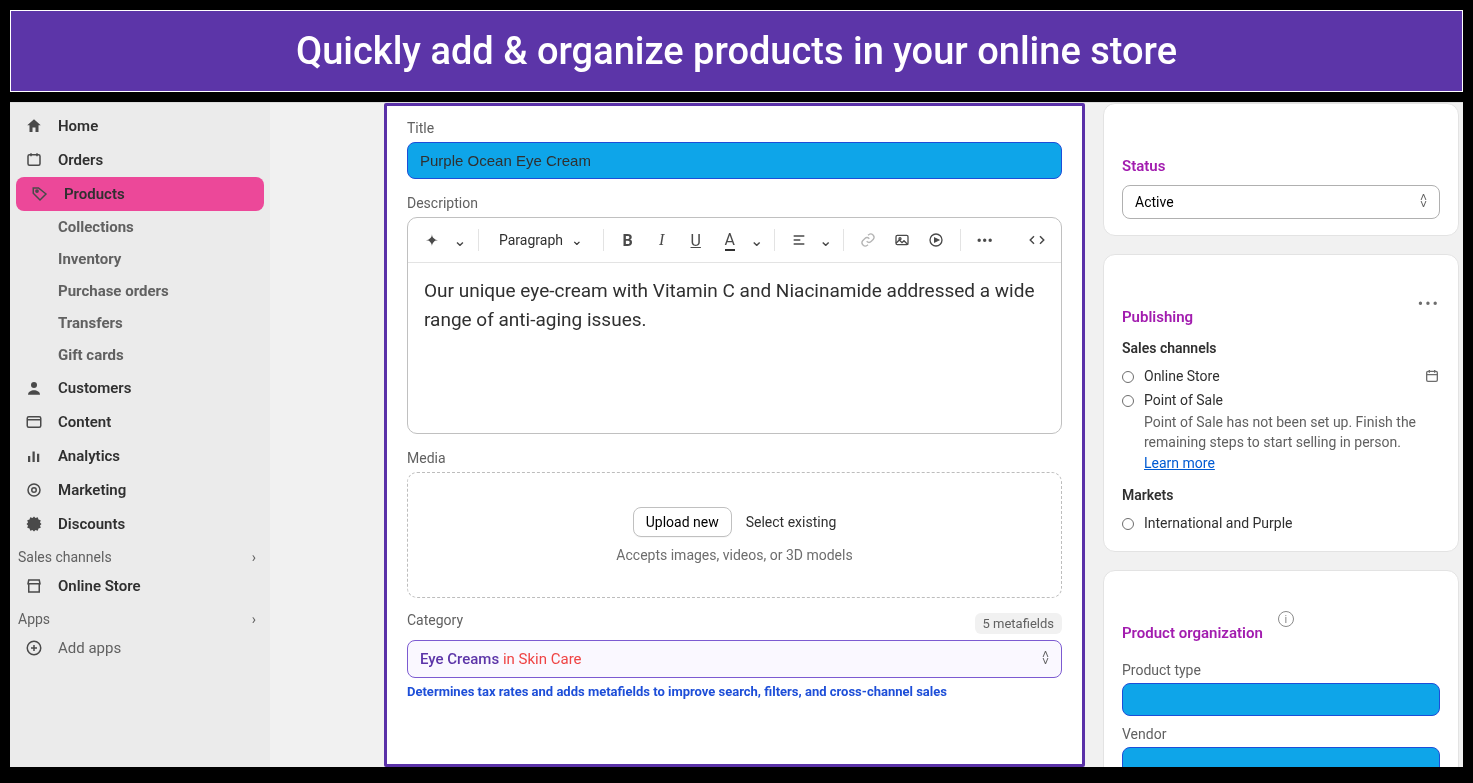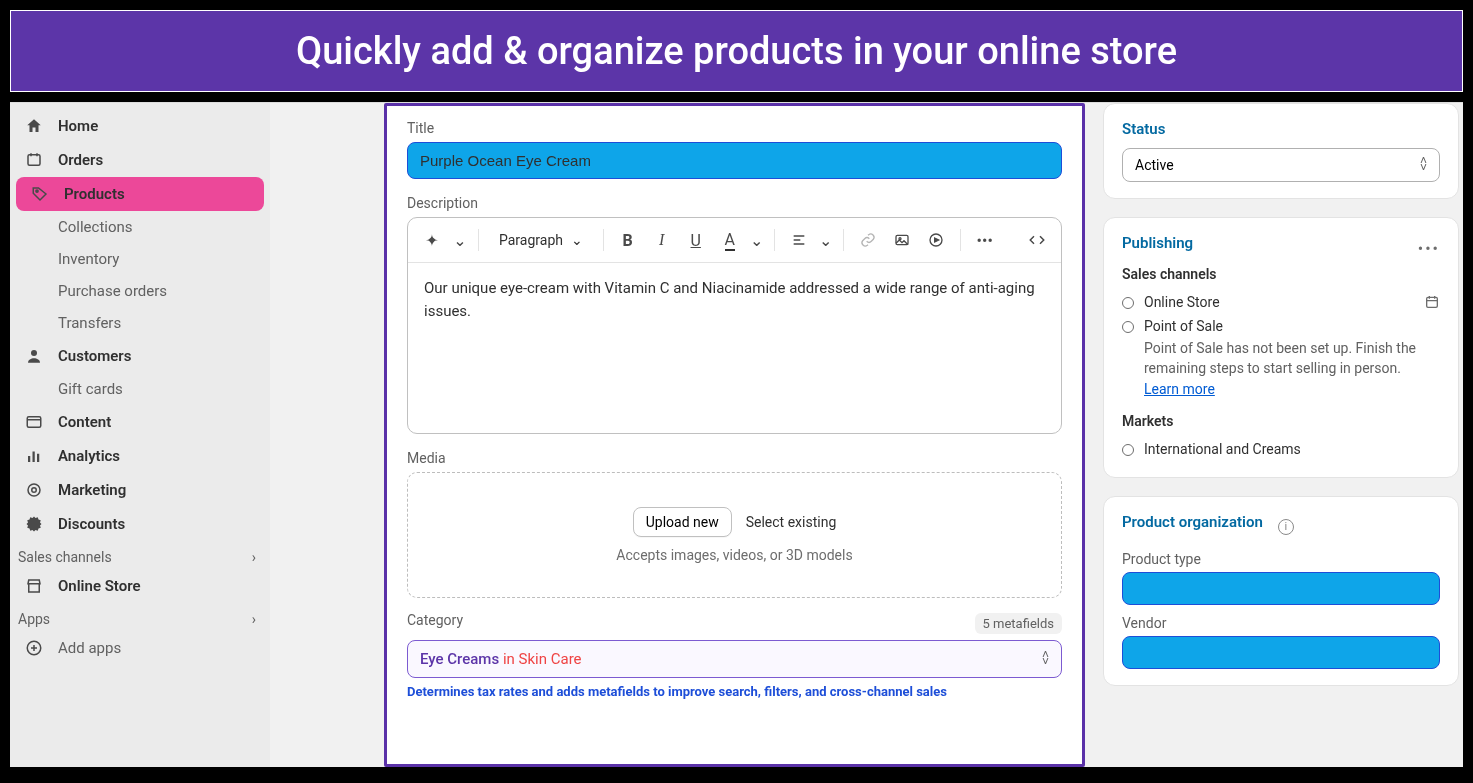--- a/index.html
+++ b/index.html
@@ -3,52 +3,52 @@
 <meta charset="utf-8">
 <style>
   * { box-sizing: border-box; margin: 0; padding: 0; }
   body { font-family: -apple-system, BlinkMacSystemFont, "Segoe UI", Roboto, sans-serif; background:#000; width:1473px; height:783px; overflow:hidden; }
   .outer { background:#000; padding:10px; width:100%; height:100%; }
   .banner { background:#5c35a8; border:1px solid #fff; color:#fff; text-align:center; font-size:38px; font-weight:500; padding:18px 0; margin-bottom:10px; }
   .app { background:#f1f1f1; display:flex; height:665px; border-top:1px solid #ddd; }
   
   .sidebar { width:260px; background:#ebebeb; padding-top:6px; font-size:15px; color:#303030; display:flex; flex-direction:column; }
   .nav-item { display:flex; align-items:center; padding:7px 14px; gap:14px; cursor:pointer; font-weight:600; }
-  .nav-item.sub { padding-left:48px; font-weight:400; color:#616161; }
+  .nav-item.sub { padding-left:48px; font-weight:700; color:#616161; }
   .nav-item.active { background:#ec4899; border-radius:8px; margin:0 6px; }
   .nav-item .icon { width:20px; height:20px; display:inline-flex; align-items:center; justify-content:center; color:#4a4a4a; }
   .section-head { display:flex; justify-content:space-between; align-items:center; padding:8px 14px 4px 8px; color:#616161; font-size:14px; }
   .section-head .chev { color:#616161; }
   .sidebar-bottom { margin-top:auto; border-top:1px solid #ddd; }
   
   .main-wrap { flex:1; display:flex; gap:18px; padding:0 4px 0 4px; overflow:hidden; }
   .main-card { flex:1; background:#fff; border:3px solid #5a31a8; border-radius:2px; padding:14px 20px 0 20px; overflow:hidden; position:relative; margin-left:110px; }
   .label { font-size:14px; color:#616161; margin-bottom:6px; display:block; }
   .text-input { width:100%; border:1px solid #1d4ed8; border-radius:8px; padding:9px 12px; font-size:15px; color:#303030; background:#0ea5e9; }
   .desc-box { border:1px solid #c0c0c0; border-radius:10px; margin-top:6px; overflow:hidden; }
   .toolbar { display:flex; align-items:center; gap:6px; padding:8px 10px; border-bottom:1px solid #e3e3e3; color:#4a4a4a; }
   .tb-btn { width:28px; height:28px; display:inline-flex; align-items:center; justify-content:center; border-radius:6px; cursor:pointer; font-size:16px; }
   .tb-sep { width:1px; height:22px; background:#e3e3e3; margin:0 4px; }
   .tb-para { display:flex; align-items:center; gap:8px; padding:4px 10px; font-size:14px; color:#303030; cursor:pointer; border-radius:6px; }
-  .editor-body { min-height:170px; padding:14px 16px; font-size:15px; color:#303030; line-height:1.5; }
+  .editor-body { min-height:170px; padding:14px 16px; font-size:19px; color:#303030; line-height:1.5; }
   .media-box { border:1px dashed #bdbdbd; border-radius:10px; padding:34px 10px; text-align:center; margin-top:6px; }
   .upload-btn { display:inline-block; border:1px solid #c0c0c0; border-radius:8px; padding:6px 12px; font-size:14px; cursor:pointer; background:#fff; margin-right:10px; box-shadow:0 1px 0 rgba(0,0,0,0.03); }
   .select-existing { font-size:14px; color:#303030; cursor:pointer; }
   .media-hint { font-size:14px; color:#6d6d6d; margin-top:10px; }
   .cat-row { display:flex; justify-content:space-between; align-items:center; margin-top:14px; }
   .meta-pill { background:#f1f1f1; border-radius:6px; padding:3px 8px; font-size:13px; color:#616161; }
   .cat-input { width:100%; border:1.5px solid #7c5bd1; border-radius:8px; padding:9px 12px; font-size:15px; background:#faf8ff; display:flex; justify-content:space-between; align-items:center; margin-top:6px; }
   .cat-val { color:#5c35a8; font-weight:500; }
   .cat-parent { color:#ef4444; font-weight:400; }
   .cat-hint { font-size:13px; color:#1d4ed8; margin-top:6px;font-weight:bold; }
   .updown { color:#616161; font-size:12px; line-height:7px; }
   
   .rightcol { width:356px; display:flex; flex-direction:column; gap:18px; padding-top:0; overflow:hidden; }
   .rcard { background:#fff; border:1px solid #e3e3e3; border-radius:12px; padding:16px 18px; }
-  .rcard h3 { font-size:15px; font-weight:600; color:#0369a1; margin-bottom:10px; }
+  .rcard h3 { font-size:15px; font-weight:600; color:#a21caf; margin-bottom:10px;margin-top:37px; }
   .select { border:1px solid #b0b0b0; border-radius:8px; padding:8px 12px; font-size:14px; display:flex; justify-content:space-between; align-items:center; cursor:pointer; }
   .pub-head { display:flex; justify-content:space-between; align-items:center; }
   .dots { color:#6d6d6d; cursor:pointer; letter-spacing:2px; }
   .sub-label { font-size:14px; font-weight:600; color:#303030; margin-top:4px; margin-bottom:8px; }
   .chan-row { display:flex; align-items:flex-start; gap:10px; font-size:14px; color:#303030; padding:4px 0; }
   .chan-row .o { width:12px; height:12px; border:1.5px solid #6d6d6d; border-radius:50%; margin-top:3px; flex-shrink:0; }
   .chan-desc { font-size:14px; color:#616161; padding-left:22px; line-height:1.45; }
   .learn { color:#005bd3; text-decoration:underline; cursor:pointer; }
   .cal-icon { color:#6d6d6d; cursor:pointer; }
   .section-title { font-size:14px; color:#616161; margin:10px 0 5px; }
@@ -96,33 +96,33 @@
         </div>
       <div class="nav-item sub">
           <span>Inventory</span>
         </div>
       <div class="nav-item sub">
           <span>Purchase orders</span>
         </div>
       <div class="nav-item sub">
           <span>Transfers</span>
         </div>
+      <div class="nav-item sub">
+          <span>Gift cards</span>
+        </div>
+
       <div class="nav-item">
         <span class="icon">
             <svg width="18" height="18" viewBox="0 0 24 24" fill="currentColor">
               <circle cx="12" cy="8" r="4"></circle>
               <path d="M4 21c0-4 4-6 8-6s8 2 8 6"></path>
             </svg>
           </span>
         <span>Customers</span>
       </div>
-
-      <div class="nav-item sub">
-          <span>Gift cards</span>
-        </div>
       <div class="nav-item">
         <span class="icon">
             <svg width="18" height="18" viewBox="0 0 24 24" fill="none" stroke="currentColor" stroke-width="2">
               <rect x="3" y="5" width="18" height="14" rx="2"></rect>
               <path d="M3 9h18"></path>
             </svg>
           </span>
         <span>Content</span>
       </div>
       <div class="nav-item">
@@ -289,21 +289,21 @@
           <div class="chan-row">
             <span class="o"></span>
             <span>Point of Sale</span>
           </div>
           <div class="chan-desc">Point of Sale has not been set up. Finish the remaining steps to start selling in person.</div>
           <div class="chan-desc"><span class="learn">Learn more</span></div>
 
           <div class="sub-label" style="margin-top:14px;">Markets</div>
           <div class="chan-row">
             <span class="o"></span>
-            <span>International and Creams</span>
+            <span>International and Purple</span>
           </div>
         </div>
 
         <div class="rcard">
           <div class="org-head">
             <h3>Product organization</h3>
             <span class="info-ic">i</span>
           </div>
           <div class="section-title">Product type</div>
           <input class="text-input" style="padding: 7px 10px;">

